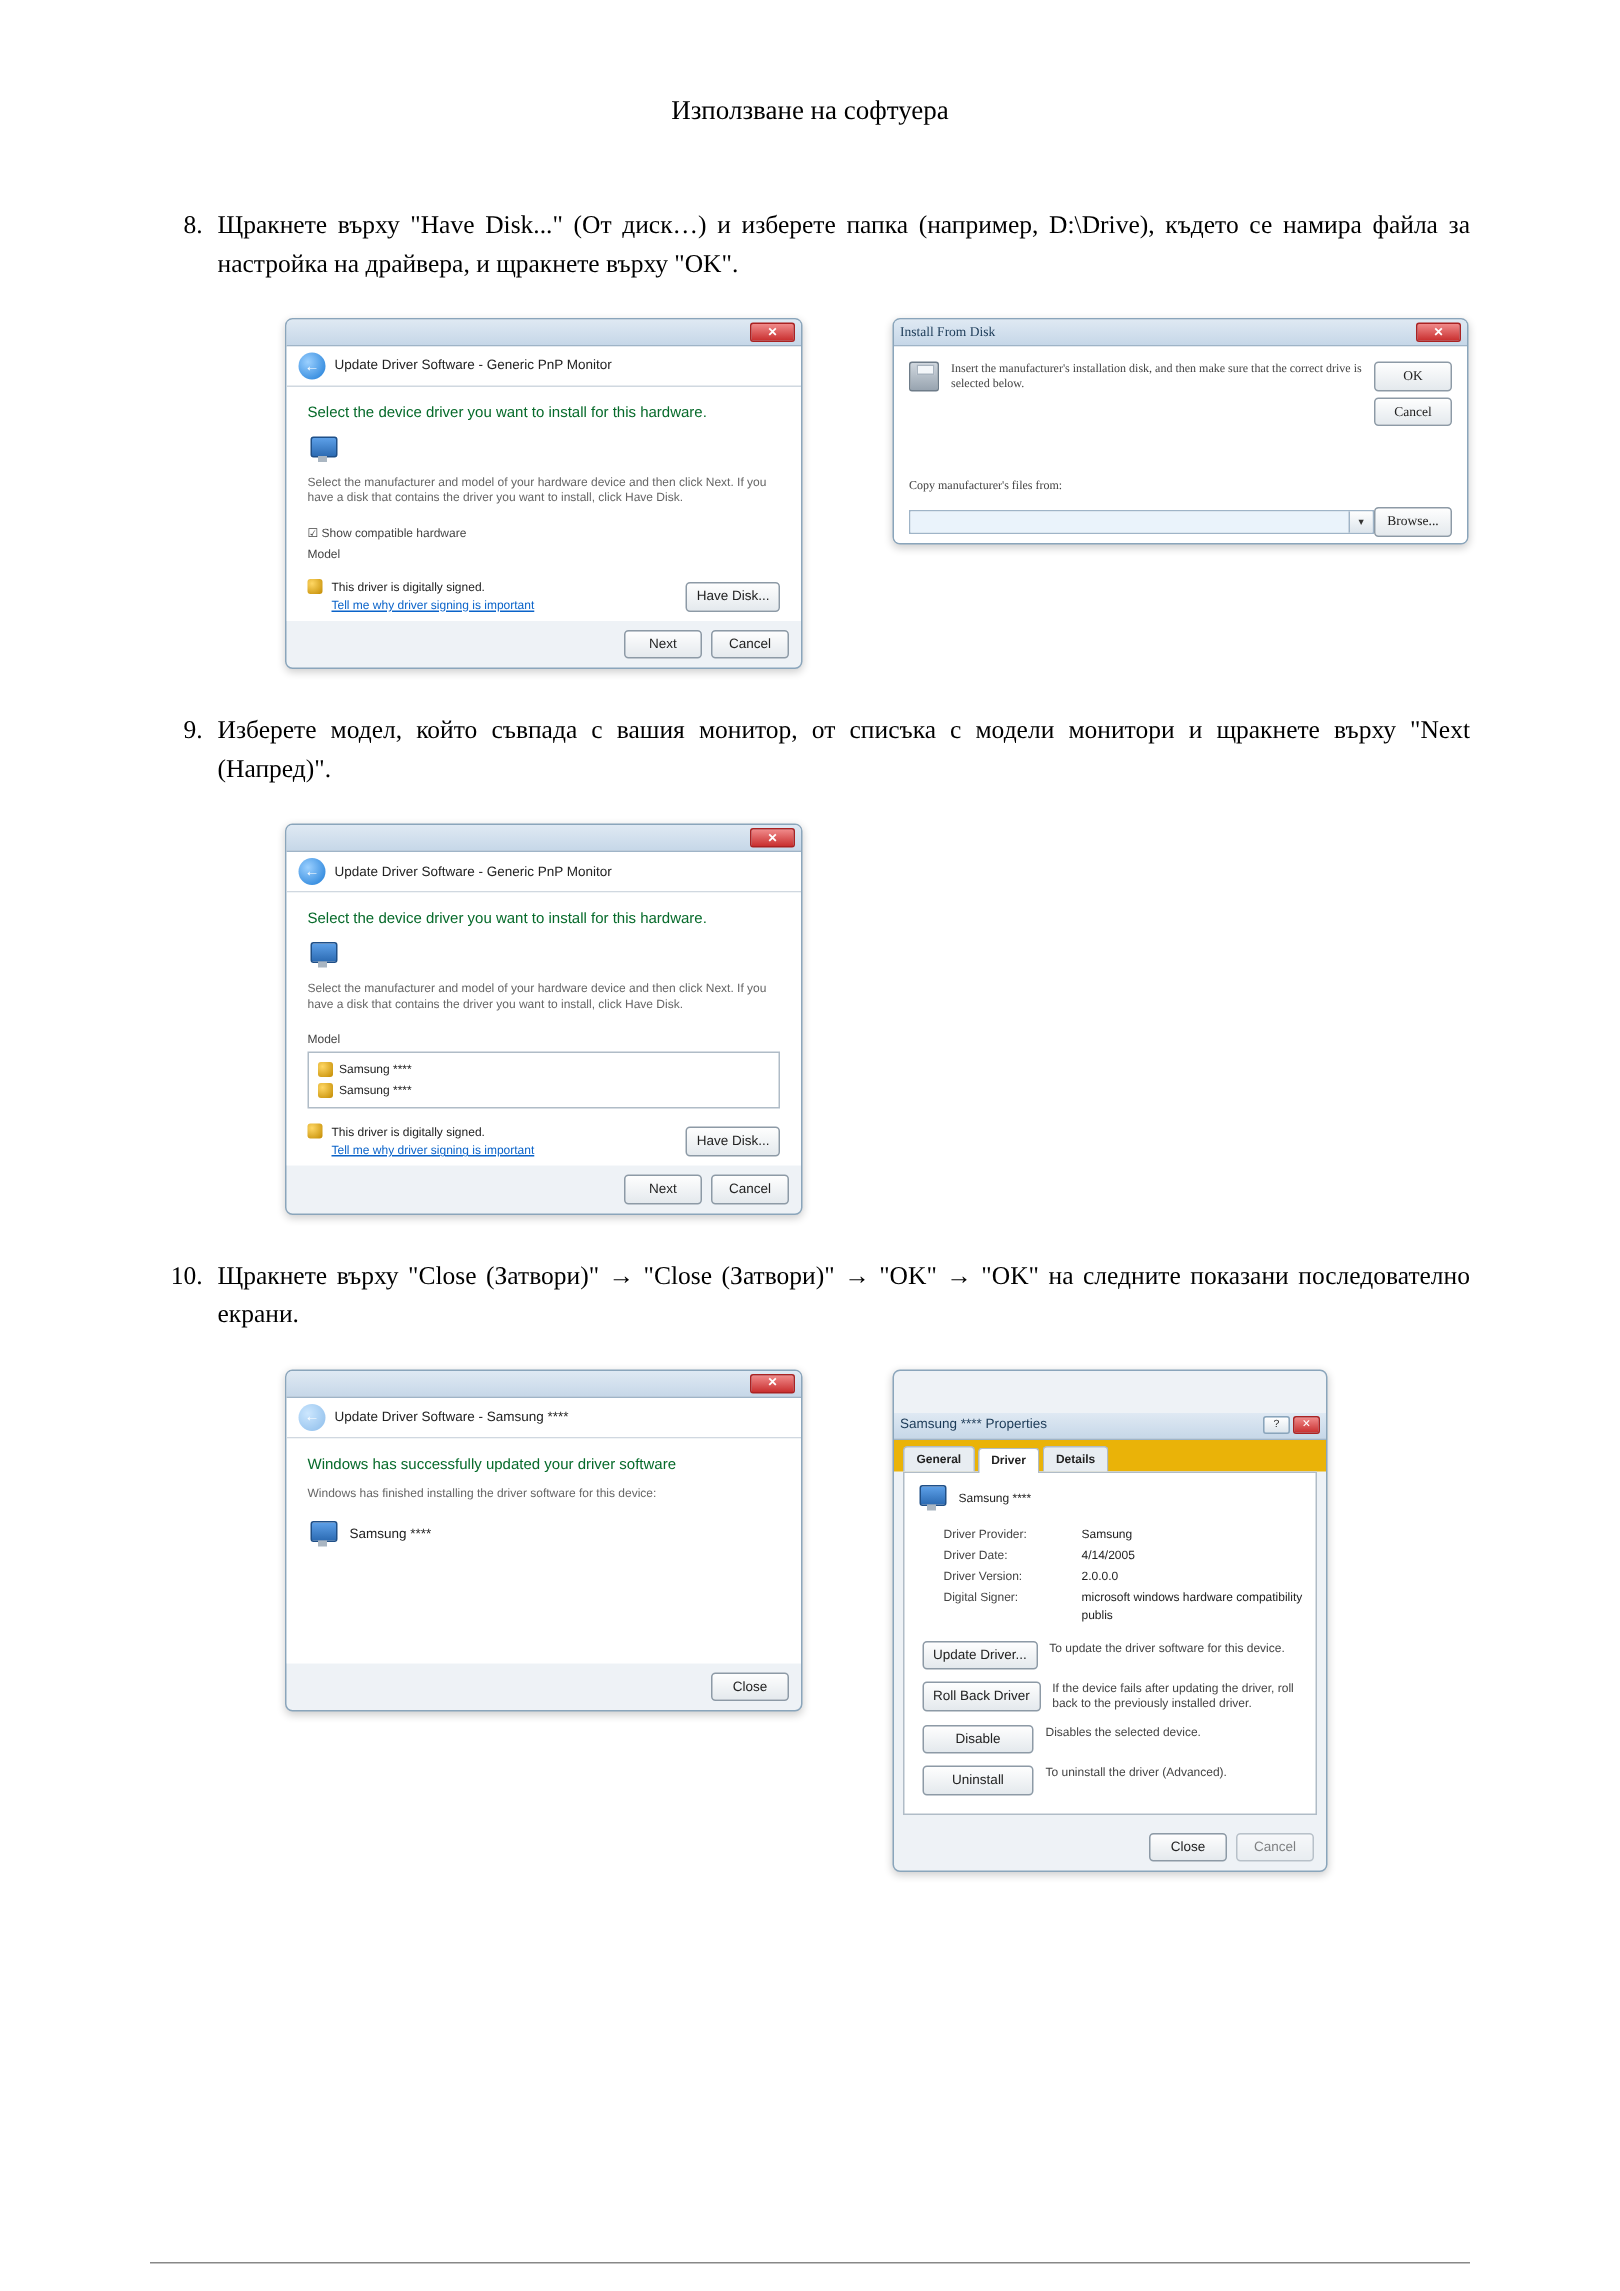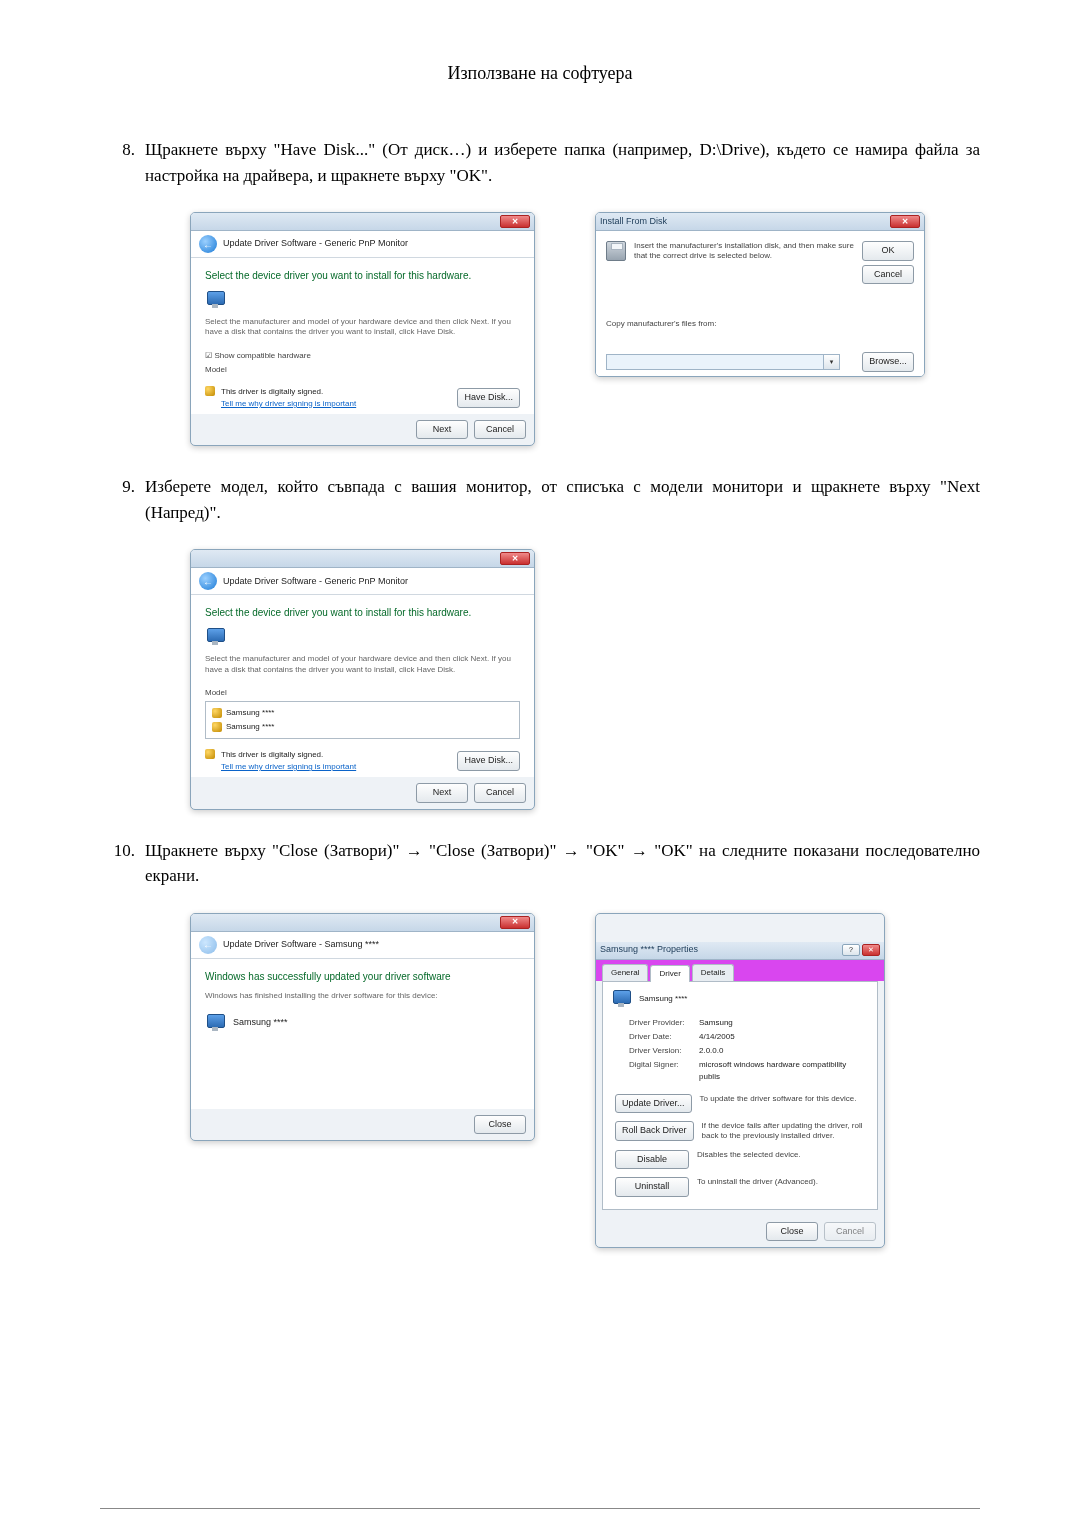--- a/index.html
+++ b/index.html
@@ -111,40 +111,40 @@
       background: radial-gradient(circle at 30% 30%, #ffd764, #c28a00);
       border-radius: 2px;
       flex-shrink: 0;
     }
     .sign-row { display: flex; align-items: center; justify-content: space-between; margin-top: 10px; }
     .sign-left { display: flex; align-items: flex-start; gap: 6px; }
     .sign-text { font-size: 8px; }
     .sign-link { color: #0a63c9; text-decoration: underline; font-size: 8px; }
 
     
-    .disk { width: 330px; }
+    .disk { width: 384px; font-family: Liberation Serif, serif; }
     .disk-body { padding: 10px 10px 4px 10px; background: #fff; min-height: 110px; }
     .disk-top { display: flex; gap: 8px; align-items: flex-start; }
     .disk-msg { font-size: 8px; color: #444; line-height: 1.3; flex: 1; }
     .disk-btncol { display: flex; flex-direction: column; gap: 4px; }
     .disk-lower { margin-top: 34px; }
     .combo {
       display: flex;
       border: 1px solid #9fb4c7;
       background: #fff;
       height: 16px;
     }
     .combo-input { flex: 1; background: #eaf3fb; }
     .combo-arrow {
       width: 16px; background: linear-gradient(#fefefe,#dde5ec);
       border-left: 1px solid #9fb4c7;
       display: flex; align-items: center; justify-content: center;
       font-size: 7px; color: #333;
     }
-    .disk-row2 { display: flex; gap: 22px; align-items: center; margin-top: 22px; }
+    .disk-row2 { display: flex; gap: 0; align-items: center; margin-top: 8px; }
 
     
     .succ { width: 345px; }
     .succ-body { background: #fff; padding: 10px 14px 4px 14px; min-height: 150px; }
     .succ-heading { color: #066a2a; font-size: 10px; margin-bottom: 6px; }
     .succ-sub { font-size: 8px; color: #666; margin-bottom: 12px; }
     .succ-dev { display: flex; align-items: center; gap: 8px; font-size: 9px; color: #222; }
 
     
     .prop { width: 290px; }
@@ -153,42 +153,42 @@
       background: linear-gradient(#dfe9f3,#c6d7e8);
       display: flex; align-items: center; justify-content: space-between;
       padding: 0 4px;
       border-bottom: 1px solid #9fb4c7;
       margin-top: 28px;
     }
     .prop-title { font-size: 9px; color: #1b3a57; }
     .prop-winbtns { display: flex; gap: 2px; }
     .winbtn { width: 18px; height: 12px; border: 1px solid #8aa5bb; border-radius: 2px; background: linear-gradient(#fff,#dde5ec); font-size: 7px; display: flex; align-items: center; justify-content: center; }
     .winbtn.x { background: linear-gradient(#f08a8a,#c93030); border-color:#a22; color:#fff; }
-    .tabs { display: flex; padding: 4px 6px 0 6px; background: #d946ef; }
+    .tabs { display: flex; padding: 4px 6px 0 6px; background: #eab308; font-weight: bold; }
     .tab {
       padding: 2px 8px;
       font-size: 8px;
       border: 1px solid #b0bcc7;
       border-bottom: none;
       background: #e8edf2;
       border-top-left-radius: 3px;
       border-top-right-radius: 3px;
       margin-right: 2px;
       cursor: pointer;
     }
     .tab.active { background: #fff; position: relative; top: 1px; }
     .tabpanel {
       background: #fff;
       border: 1px solid #b0bcc7;
       margin: 0 6px 6px 6px;
       padding: 8px;
       font-size: 8px;
     }
     .dev-row { display: flex; align-items: center; gap: 8px; margin-bottom: 8px; }
-    .kv { display: flex; padding: 1px 0 1px 18px; }
+    .kv { display: flex; padding: 1px 0 1px 18px; gap: 22px; }
     .kv .k { width: 70px; color: #444; }
     .kv .v { flex: 1; color: #222; }
     .action-row { display: flex; gap: 8px; align-items: flex-start; padding: 4px 0 4px 4px; }
     .action-row .btn { min-width: 74px; }
     .action-row .desc { flex: 1; color: #444; line-height: 1.3; }
 
     
     .back-circle {
       width: 18px; height: 18px; border-radius: 50%;
       background: radial-gradient(circle at 35% 35%, #9bd0ff, #1a7ad6);

